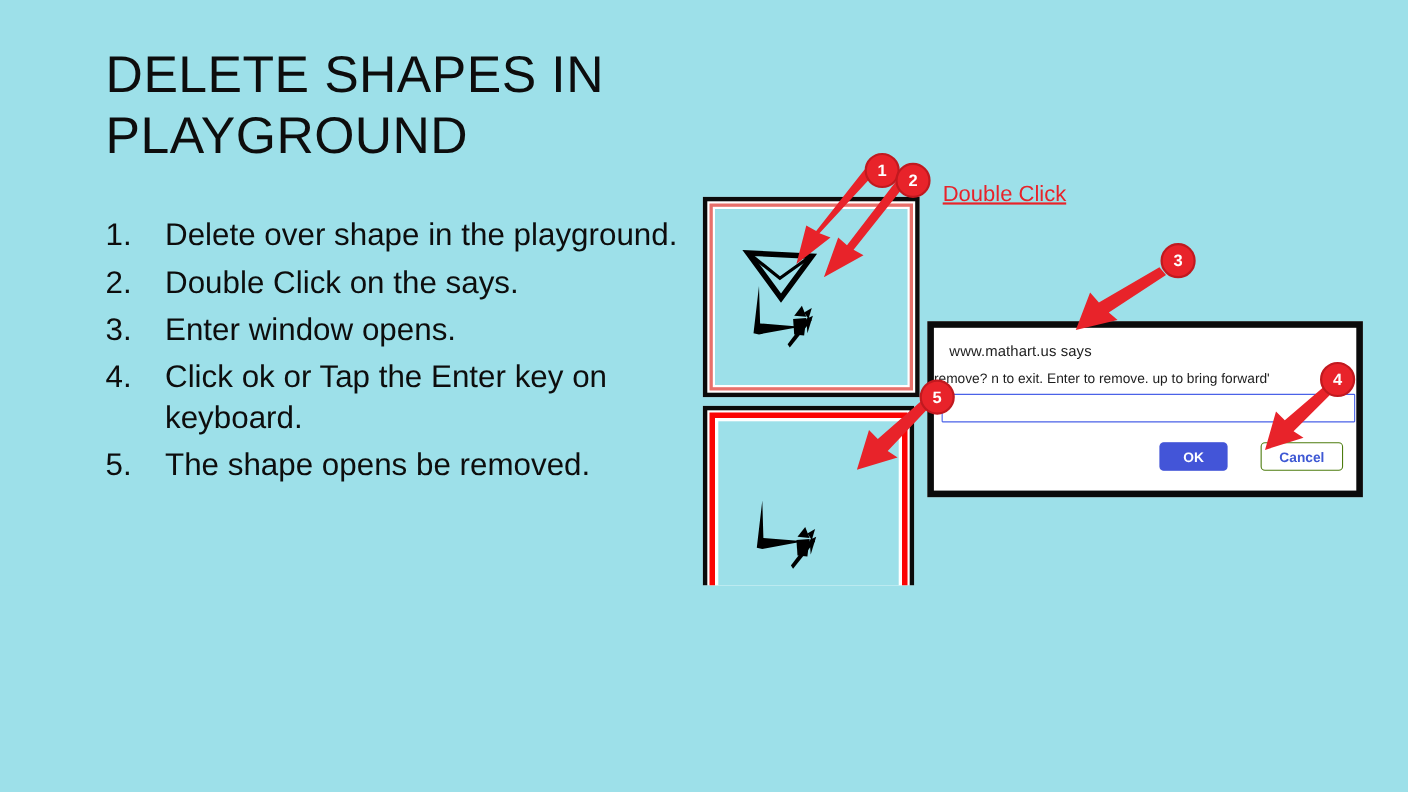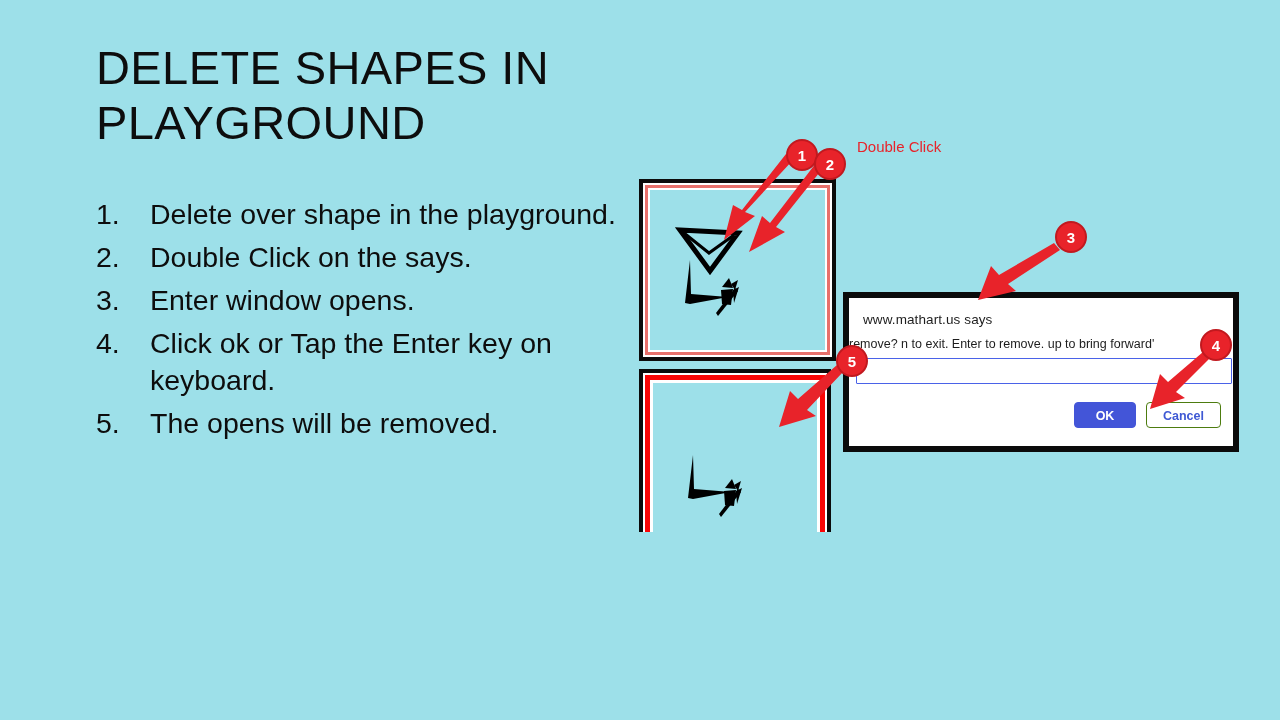--- a/index.html
+++ b/index.html
@@ -170,20 +170,21 @@
     font-family: "Liberation Sans", sans-serif;
     font-size: 12.5px;
     font-weight: bold;
     border-radius: 4px;
     padding: 0 16px;
     height: 26px;
     line-height: 26px;
     box-sizing: border-box;
     cursor: pointer;
     text-align: center;
+    margin-left: 20px;
   }
   #btn-ok {
     background: #4355d8;
     color: #ffffff;
     border: 1px solid #4355d8;
     min-width: 62px;
   }
   #btn-cancel {
     background: #ffffff;
     color: #3f59d4;
@@ -214,24 +215,25 @@
   .badge-lg { width: 32px; height: 32px; font-size: 15px; }
   #badge-1 { left: 786px; top: 139px; }
   #badge-2 { left: 814px; top: 148px; }
   #badge-3 { left: 1055px; top: 221px; }
   #badge-4 { left: 1200px; top: 329px; }
   #badge-5 { left: 836px; top: 345px; }
 
   #label-double-click {
     position: absolute;
     left: 857px;
-    top: 138px;
-    font-size: 15px;
+    top: 166px;
+    font-size: 20px;
     color: #e8232a;
     white-space: nowrap;
+    text-decoration: underline;
   }
 </style>
 </head>
 <body>
 
 <div id="slide">
 
   <div id="title">DELETE SHAPES IN
 PLAYGROUND</div>
 
@@ -247,21 +249,21 @@
     <div class="step">
       <span class="step-num">3.</span>
       <span class="step-text">Enter window opens.</span>
     </div>
     <div class="step">
       <span class="step-num">4.</span>
       <span class="step-text">Click ok or Tap the Enter key on keyboard.</span>
     </div>
     <div class="step">
       <span class="step-num">5.</span>
-      <span class="step-text">The opens will be removed.</span>
+      <span class="step-text">The shape opens be removed.</span>
     </div>
   </div>
 
   <div class="pg-box" id="pg-box-top">
     <div class="pg-inner">
       <div class="pg-canvas">
         <svg class="shape-svg" style="left:26px; top:36px;" width="70" height="50" viewBox="0 0 70 50">
           <path d="M4 4 L62 7 L34 45 Z" fill="none" stroke="#000" stroke-width="5"></path>
           <path d="M8 7 L33 27 L58 9" fill="none" stroke="#000" stroke-width="3"></path>
         </svg>

